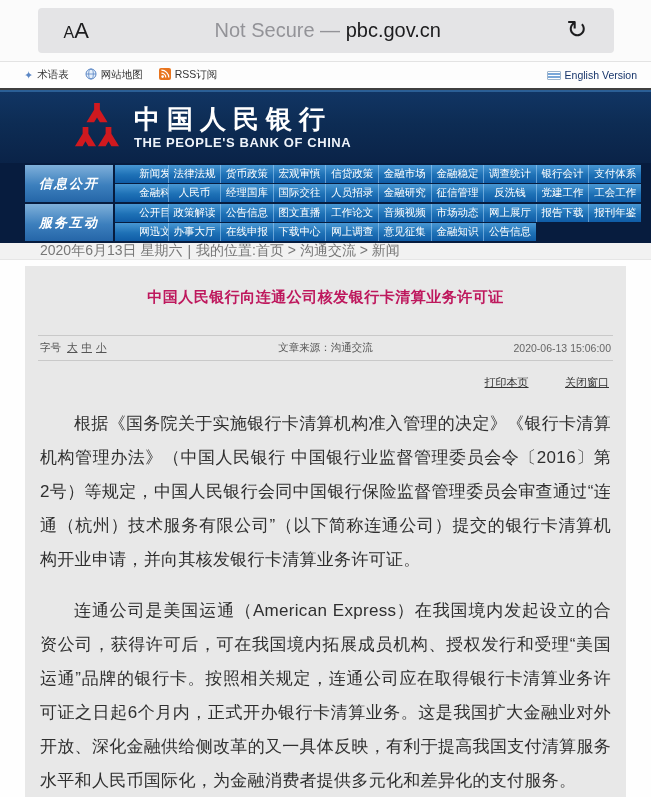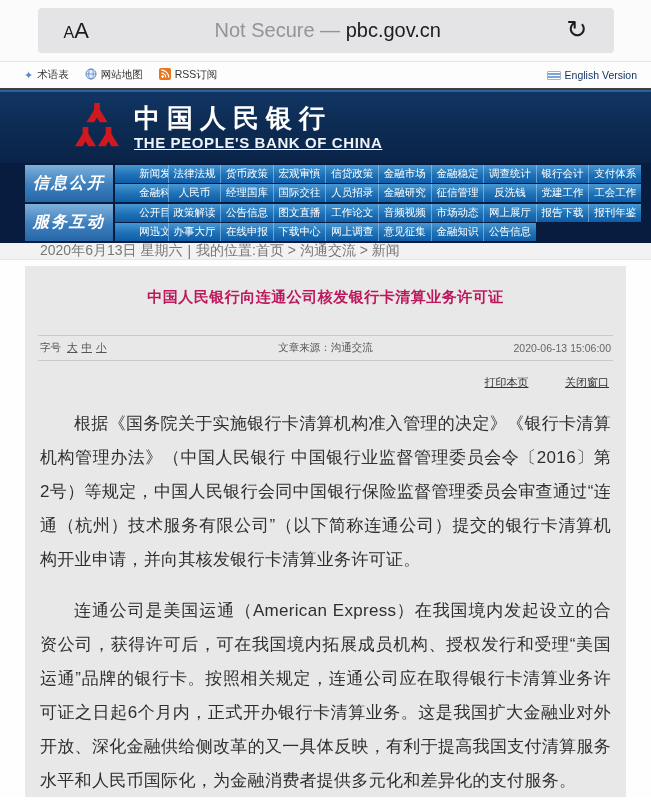--- a/index.html
+++ b/index.html
@@ -23,29 +23,29 @@
   .ql-item { display:flex; align-items:center; gap:4px; font-size:10.5px; color:#333; text-decoration:none; cursor:pointer; }
   .glossary-glyph { color:#5b87c5; font-size:11px; }
   .english { display:flex; align-items:center; gap:4px; font-size:10.5px; color:#17356b; cursor:pointer; }
   .flag { width:14px; height:9px; border:1px solid #9db4cc; border-radius:1px;
           background:repeating-linear-gradient(180deg,#ffffff 0 1.5px,#7aa7d8 1.5px 3px); }
 
   
   .banner { height:73px; background:linear-gradient(180deg,#113564 0%,#0d2c54 45%,#0a2348 100%); border-top:2px solid #2b5f96; display:flex; align-items:center; padding-left:74px; }
   .emblem { flex:0 0 auto; margin-right:14px; }
   .brand-cn { font-family:"DejaVu Serif","Liberation Serif",serif; font-weight:bold; font-size:26px; color:#ffffff; letter-spacing:7px; line-height:1.1; }
-  .brand-en { font-size:15px; font-weight:bold; color:#eef3fa; letter-spacing:0.6px; margin-top:2px;text-decoration:underline; }
+  .brand-en { font-size:13px; font-weight:bold; color:#eef3fa; letter-spacing:0.6px; margin-top:2px; }
 
   
   .nav { background:#071c3e; padding:2px 10px 2px 25px; }
   .nav-section { display:flex; margin-bottom:2px; }
   .nav-section:last-child { margin-bottom:0; }
   .nav-label { width:88px; margin-right:2px; display:flex; align-items:center; justify-content:center;
                background:linear-gradient(180deg,#7fb0da 0%,#3c7fbd 55%,#2566a8 100%);
-               color:#fff; font-size:16px; font-weight:bold; font-style:italic; letter-spacing:2px; cursor:pointer; }
+               color:#fff; font-size:13px; font-weight:bold; font-style:italic; letter-spacing:2px; cursor:pointer; }
   .nav-rows { flex:1; display:flex; flex-direction:column; gap:1px; }
   .nav-row { display:grid; grid-template-columns:repeat(10,1fr); height:18px; }
   .nav-cell { display:flex; align-items:center; justify-content:center; font-size:10.5px; color:#fff;
               background:linear-gradient(180deg,#4897d3 0%,#1e71b6 55%,#0f5ca6 100%);
               border-left:1px solid rgba(165,210,245,.55); cursor:pointer; white-space:nowrap; overflow:hidden; }
   .nav-row .nav-cell:first-child { border-left:none;padding-left:38px; }
   .nav-cell.empty { background:transparent; border-left:none; cursor:default; }
 
   
   .breadcrumb { height:17px; background:#f2f2f2; display:flex; align-items:center; gap:5px; padding-left:40px; font-size:14px; color:#777; border-bottom:1px solid #e6e6e6; }

